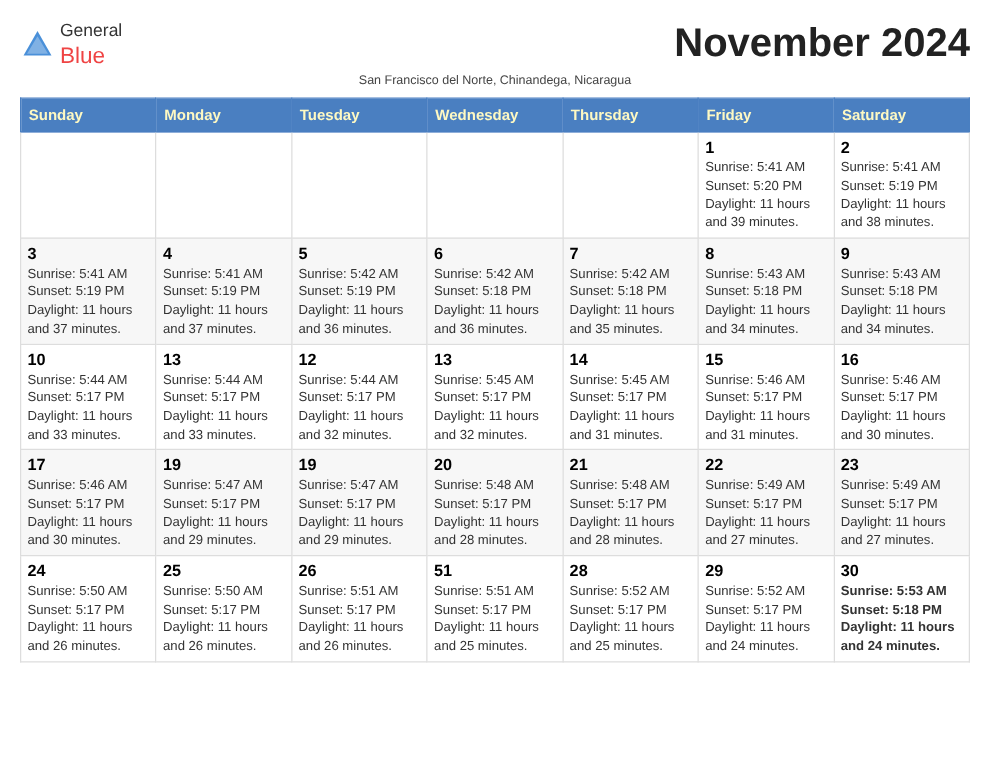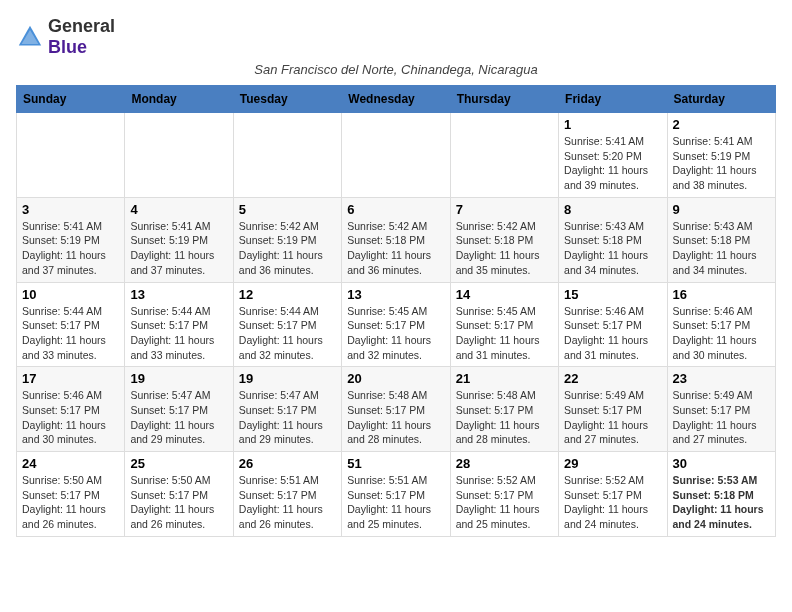--- a/index.html
+++ b/index.html
@@ -15,56 +15,55 @@
       align-items: flex-start;
       justify-content: space-between;
       margin-bottom: 4px;
     }
     .logo {
       display: flex;
       align-items: center;
       gap: 4px;
     }
     .logo-text-general {
-      font-size: 18px;
-      font-weight: bold;
+      font-size: 14px;
+      font-weight: normal;
       color: #333;
     }
     .logo-text-blue {
       font-size: 18px;
-      font-weight: bold;
-      color: #4c1d95;
+      font-weight: normal;
+      color: #ef4444;
     }
     .logo-icon {
       width: 28px;
       height: 28px;
     }
     .title-area {
       text-align: right;
     }
     .month-title {
       font-size: 32px;
       font-weight: bold;
       color: #222;
     }
     .subtitle {
-      font-size: 13px;
+      font-size: 10px;
       color: #444;
       text-align: center;
       margin-bottom: 8px;
-      font-style: italic;
     }
     .calendar-table {
       width: 100%;
       border-collapse: collapse;
       font-size: 11px;
     }
     .calendar-table th {
       background-color: #4a7fc1;
-      color: #000000;
+      color: #fef9c3;
       text-align: left;
       padding: 6px 6px;
       font-size: 12px;
       font-weight: bold;
       border: 1px solid #4a7fc1;
     }
     .calendar-table td {
       border: 1px solid #ddd;
       vertical-align: top;
       padding: 4px 5px;
@@ -97,20 +96,23 @@
   <div class="logo">
     <svg class="logo-icon" viewBox="0 0 40 40">
       <polygon points="20,4 36,32 4,32" fill="#4a90d9"></polygon>
       <polygon points="20,10 32,30 8,30" fill="#fff" opacity="0.3"></polygon>
     </svg>
     <div>
       <span class="logo-text-general">General</span><br>
       <span class="logo-text-blue">Blue</span>
     </div>
   </div>
+  <div class="title-area">
+    <div class="month-title">November 2024</div>
+  </div>
 </div>
 <div class="subtitle">San Francisco del Norte, Chinandega, Nicaragua</div>
 
 <table class="calendar-table">
   <thead>
     <tr id="header-row">
         <th>Sunday</th>
         <th>Monday</th>
         <th>Tuesday</th>
         <th>Wednesday</th>

